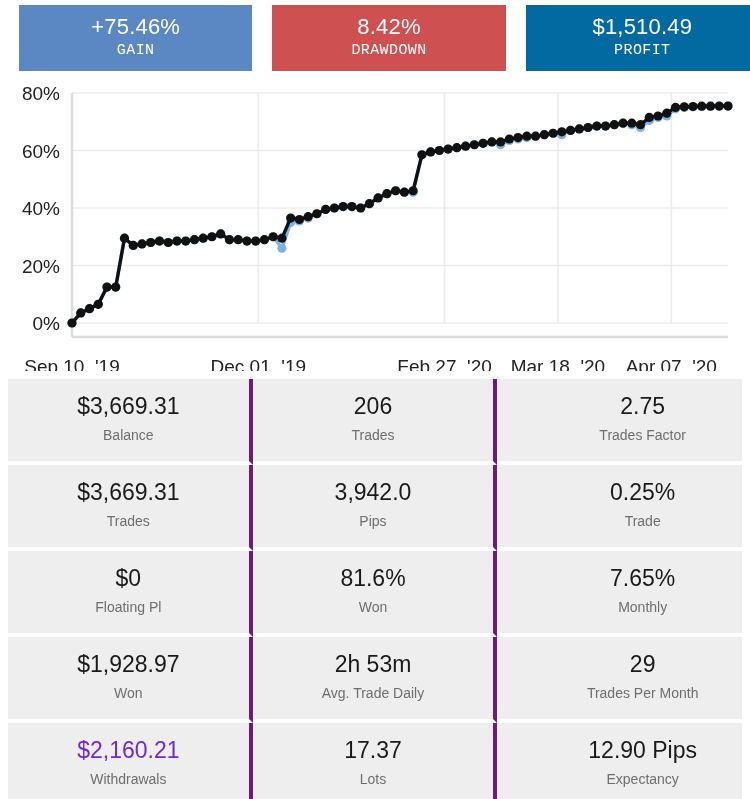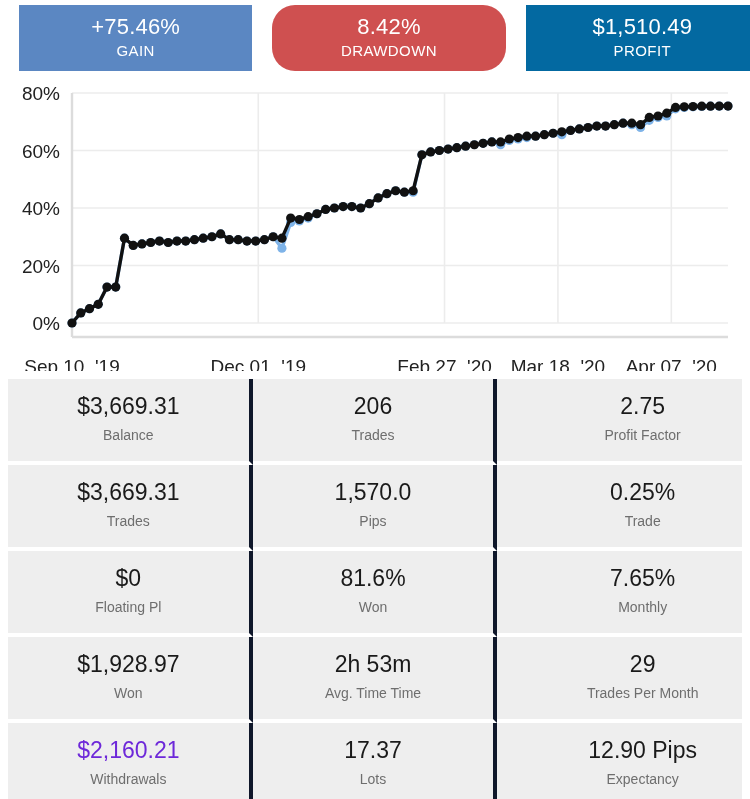--- a/index.html
+++ b/index.html
@@ -34,20 +34,21 @@
     font-size: 22px;
     line-height: 26px;
     font-weight: 400;
     letter-spacing: 0.2px;
   }
   .kpi-label {
     font-size: 15px;
     line-height: 22px;
     font-weight: 400;
     letter-spacing: 0.4px;
+    font-family: Liberation Mono, monospace;
   }
 
   
   .chart-wrap {
     position: relative;
     width: 750px;
     height: 290px;
     margin-top: 10px;
     background: #ffffff;
   }
@@ -72,21 +73,21 @@
     width: 734px;
     margin: 8px 8px 0 8px;
     border-collapse: separate;
     border-spacing: 0;
     table-layout: fixed;
   }
   .stats-table td {
     background: #eeeeee;
     text-align: center;
     vertical-align: middle;
-    border-right: 4px solid #0f172a;
+    border-right: 4px solid #701a75;
     border-bottom: 4px solid #ffffff;
     padding: 6px 2px 8px 2px;
     height: 68px;
   }
   .stats-table td:last-child {
     border-right: none;
     padding-left: 48px;
   }
   .stats-table tr:last-child td {
     border-bottom: none;
@@ -111,21 +112,21 @@
   }
 </style>
 </head>
 <body>
 
 <div class="kpi-row">
   <div class="kpi-tile" style="background: rgb(91, 135, 194);">
     <span class="kpi-value">+75.46%</span>
     <span class="kpi-label">GAIN</span>
   </div>
-  <div class="kpi-tile" style="background: rgb(207, 80, 80); border-radius: 23px;">
+  <div class="kpi-tile" style="background: rgb(207, 80, 80);">
     <span class="kpi-value">8.42%</span>
     <span class="kpi-label">DRAWDOWN</span>
   </div>
   <div class="kpi-tile" style="background: #0369a1;">
     <span class="kpi-value">$1,510.49</span>
     <span class="kpi-label">PROFIT</span>
   </div>
 </div>
 
 <div class="chart-wrap">
@@ -324,30 +325,30 @@
         <td>
           <span class="stat-value">$3,669.31</span>
           <span class="stat-label">Balance</span>
         </td>
         <td>
           <span class="stat-value">206</span>
           <span class="stat-label">Trades</span>
         </td>
         <td>
           <span class="stat-value">2.75</span>
-          <span class="stat-label">Profit Factor</span>
+          <span class="stat-label">Trades Factor</span>
         </td>
       </tr>
       <tr>
         <td>
           <span class="stat-value">$3,669.31</span>
           <span class="stat-label">Trades</span>
         </td>
         <td>
-          <span class="stat-value">1,570.0</span>
+          <span class="stat-value">3,942.0</span>
           <span class="stat-label">Pips</span>
         </td>
         <td>
           <span class="stat-value">0.25%</span>
           <span class="stat-label">Trade</span>
         </td>
       </tr>
       <tr>
         <td>
           <span class="stat-value">$0</span>
@@ -362,21 +363,21 @@
           <span class="stat-label">Monthly</span>
         </td>
       </tr>
       <tr>
         <td>
           <span class="stat-value">$1,928.97</span>
           <span class="stat-label">Won</span>
         </td>
         <td>
           <span class="stat-value">2h 53m</span>
-          <span class="stat-label">Avg. Time Time</span>
+          <span class="stat-label">Avg. Trade Daily</span>
         </td>
         <td>
           <span class="stat-value">29</span>
           <span class="stat-label">Trades Per Month</span>
         </td>
       </tr>
       <tr>
         <td>
           <span class="stat-value positive">$2,160.21</span>
           <span class="stat-label">Withdrawals</span>

